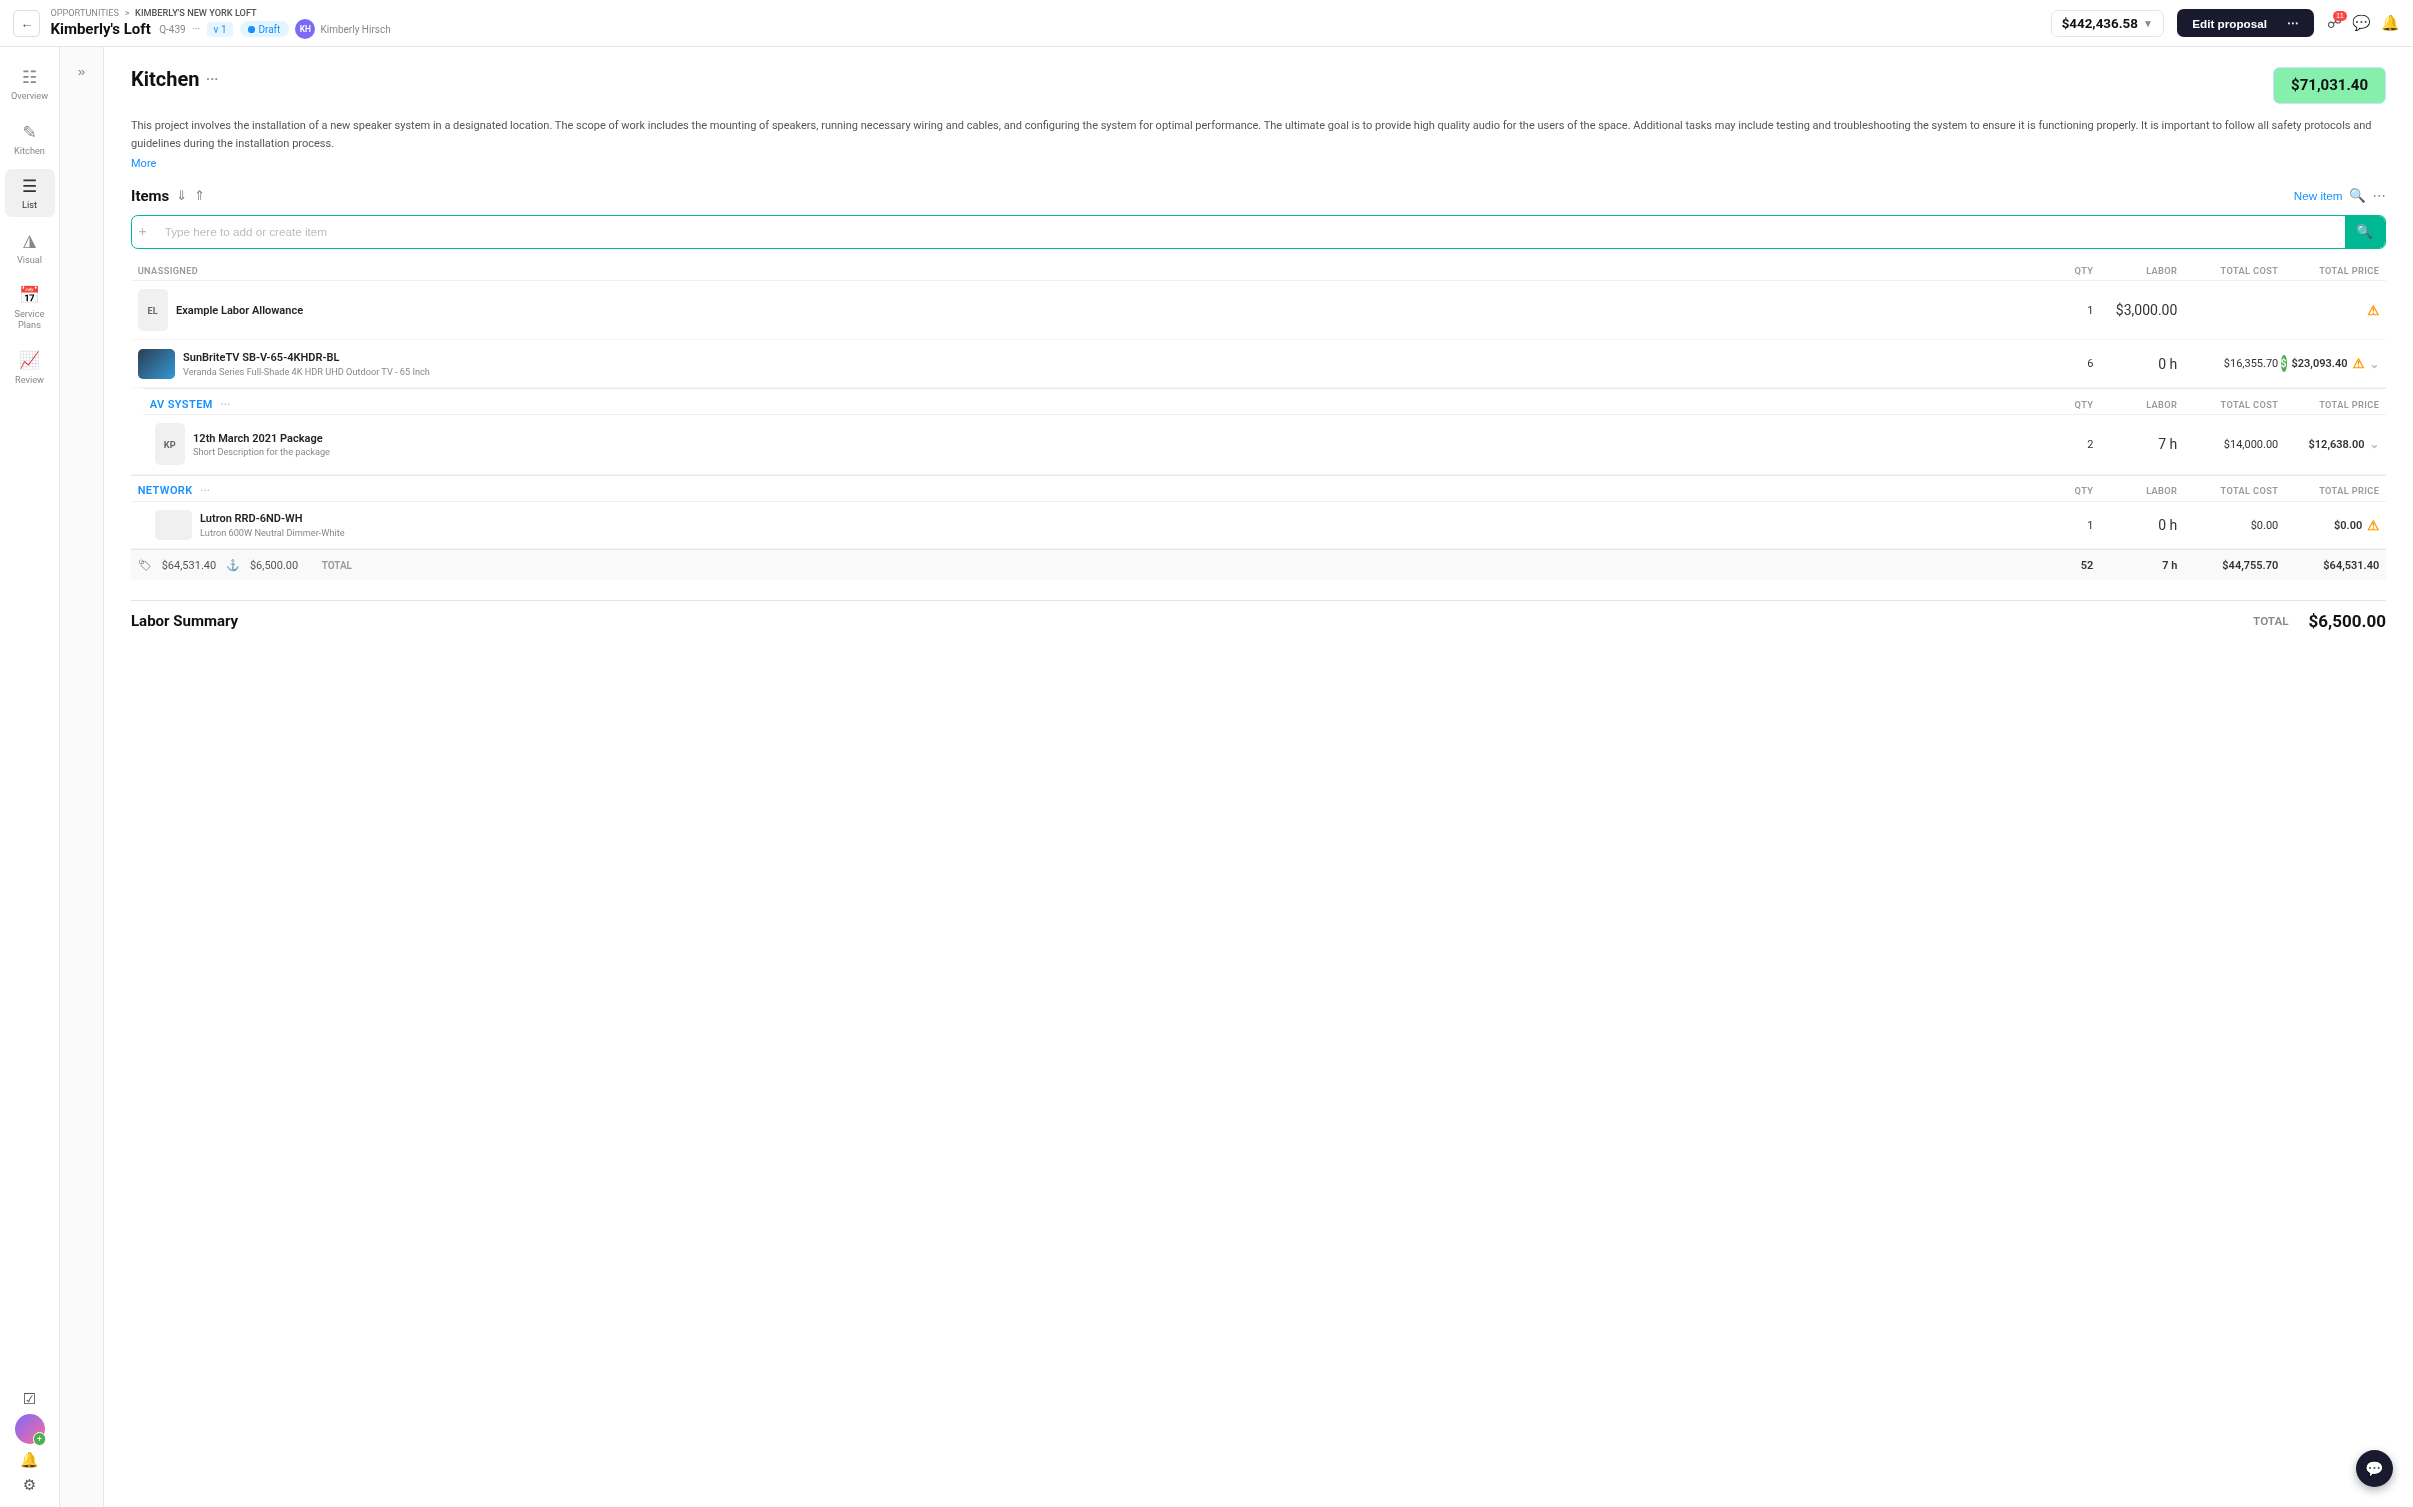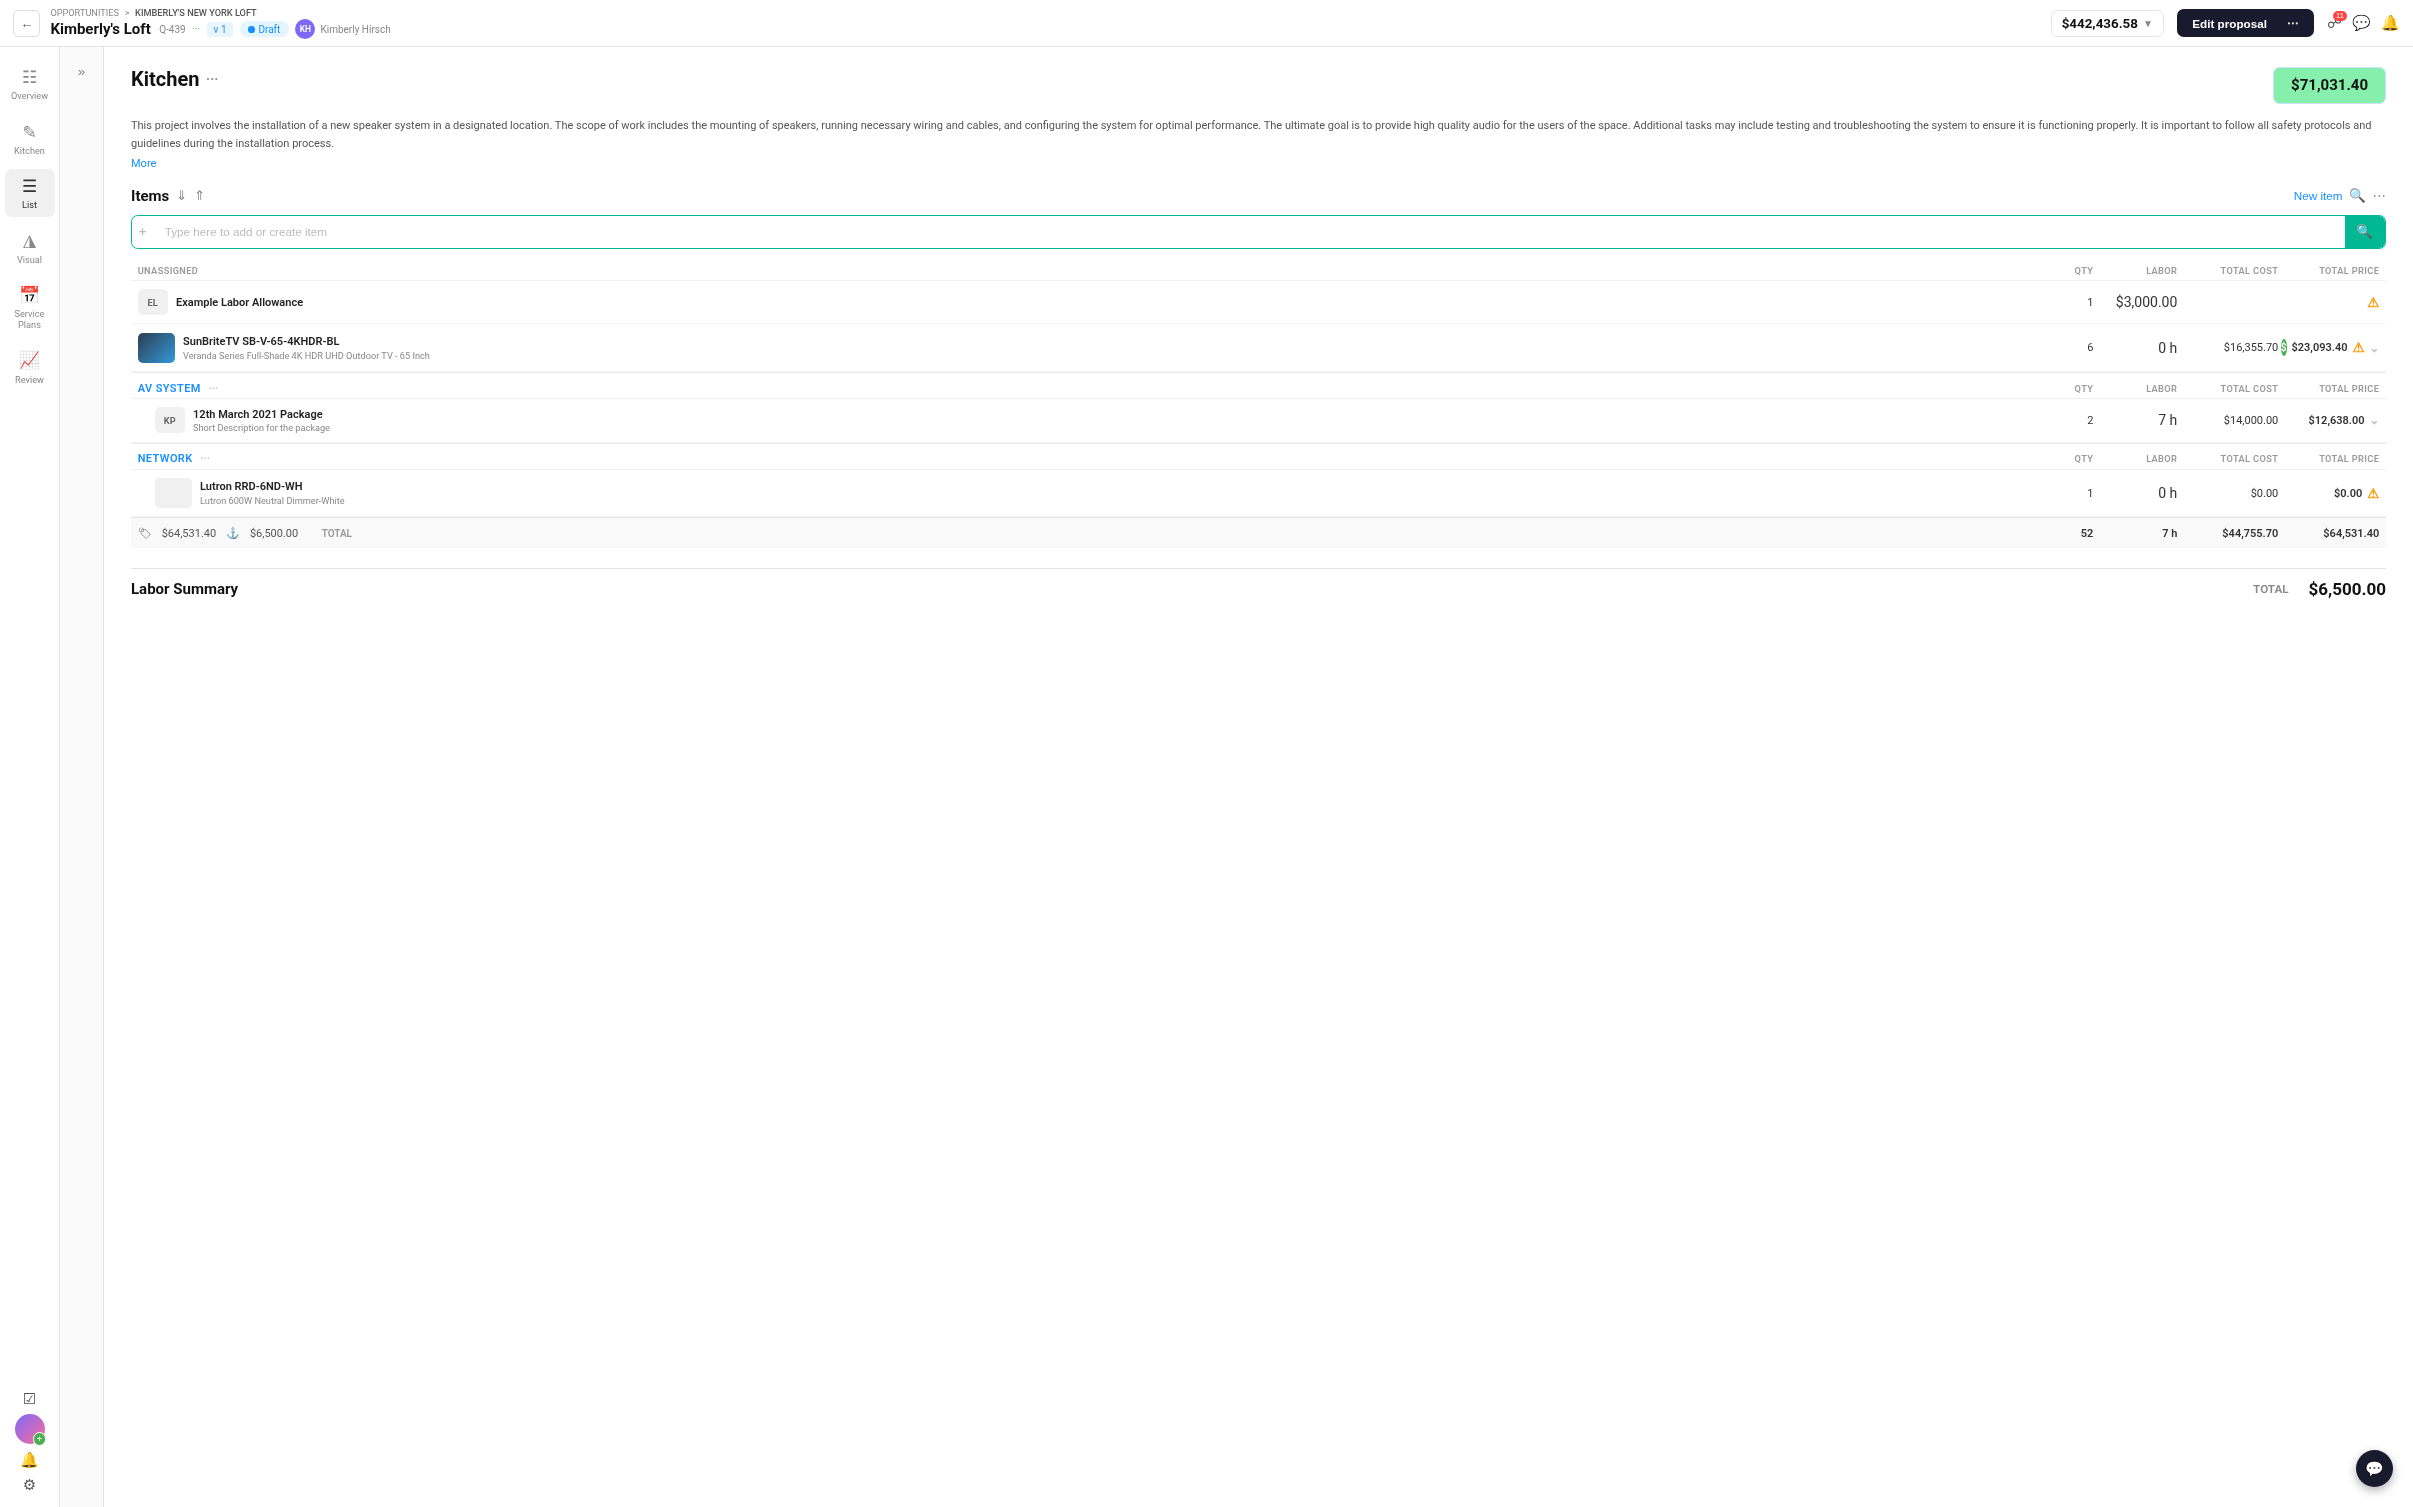--- a/index.html
+++ b/index.html
@@ -105,21 +105,21 @@
     .section-name { font-size: 11px; font-weight: 500; color: #555; }
     .section-name.category { color: #1890ff; font-weight: 600; }
     .section-dots { color: #bbb; font-size: 10px; margin-left: 5px; cursor: pointer; }
     .col-headers { display: grid; grid-template-columns: 1fr 67px 84px 101px 101px; align-items: center; padding: 3.4px 0; color: #999; font-size: 9.2px; font-weight: 600; text-transform: uppercase; letter-spacing: 0.4px; border-bottom: 0.8px solid #f0f0f0; }
     .col-name { padding-left: 6.7px; }
     .col-right { text-align: right; padding-right: 6.7px; }
 
     
     .item-row { display: grid; grid-template-columns: 1fr 67px 84px 101px 101px; align-items: center; padding: 8.4px 0; border-bottom: 0.8px solid #f5f5f5; position: relative; }
     .item-info { display: flex; align-items: center; gap: 8.4px; padding-left: 6.7px; }
-    .item-label-badge { width: 30px; height: 26px; border-radius: 5px; background: #f0f0f0; display: flex; align-items: center; justify-content: center; font-size: 9.2px; font-weight: 700; color: #666; flex-shrink: 0; }
+    .item-label-badge { width: 30px; height: 42px; border-radius: 5px; background: #f0f0f0; display: flex; align-items: center; justify-content: center; font-size: 9.2px; font-weight: 700; color: #666; flex-shrink: 0; }
     .item-thumb { width: 37px; height: 30px; border-radius: 5px; object-fit: cover; background: #e0e0e0; flex-shrink: 0; display: flex; align-items: center; justify-content: center; overflow: hidden; }
     .item-thumb-img { width: 100%; height: 100%; background: linear-gradient(135deg, #2c3e50, #3498db); border-radius: 3.4px; }
     .item-details { }
     .item-name { font-size: 11px; font-weight: 600; color: #222; }
     .item-desc { font-size: 9.2px; color: #888; margin-top: 1.7px; }
     .item-qty { text-align: right; padding-right: 6.7px; font-size: 11px; color: #333; }
     .item-labor { text-align: right; padding-right: 6.7px; font-size: 14px; color: #333; }
     .item-cost { text-align: right; padding-right: 6.7px; font-size: 11px; color: #333; }
     .item-price { text-align: right; padding-right: 6.7px; font-size: 11px; font-weight: 600; color: #333; display: flex; align-items: center; justify-content: flex-end; gap: 5px; }
     .warn-icon { color: #ff9800; font-size: 13.4px; }
@@ -308,21 +308,21 @@
           <span class="green-badge">$</span>
           <span>$23,093.40</span>
           <span class="warn-icon">⚠</span>
           <span class="expand-icon">⌄</span>
         </div>
       </div>
     </div>
 
     
     <div class="section-group">
-      <div class="col-headers" style="padding-top:8.4px;border-top:0.8px solid #e8e8e8;">
+      <div class="col-headers" style="padding-top:8.4px;border-top:0.8px solid #e8e8e8;margin-left:12px;">
         <div class="col-name">
           <span class="section-name category">AV System</span>
           <span class="section-dots">···</span>
         </div>
         <div class="col-right">QTY</div>
         <div class="col-right">LABOR</div>
         <div class="col-right">TOTAL COST</div>
         <div class="col-right">TOTAL PRICE</div>
       </div>
 

